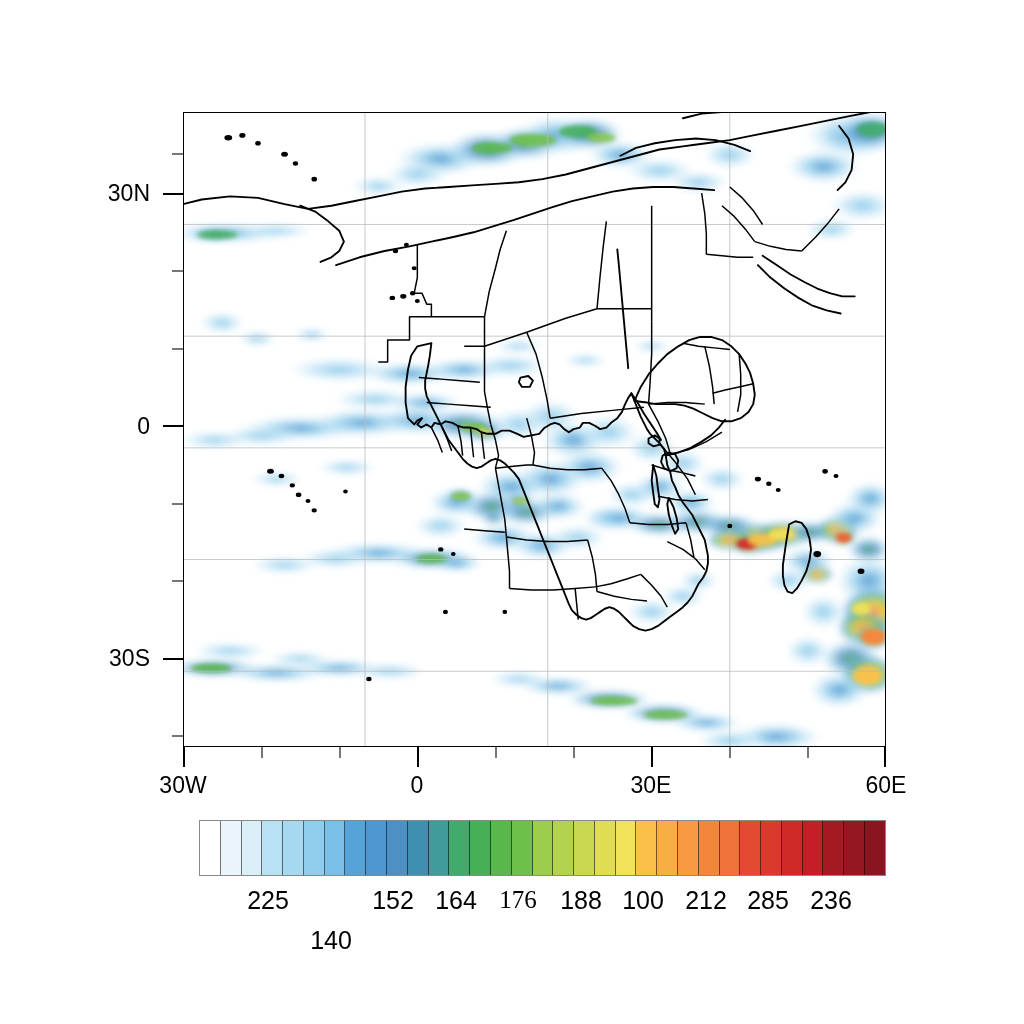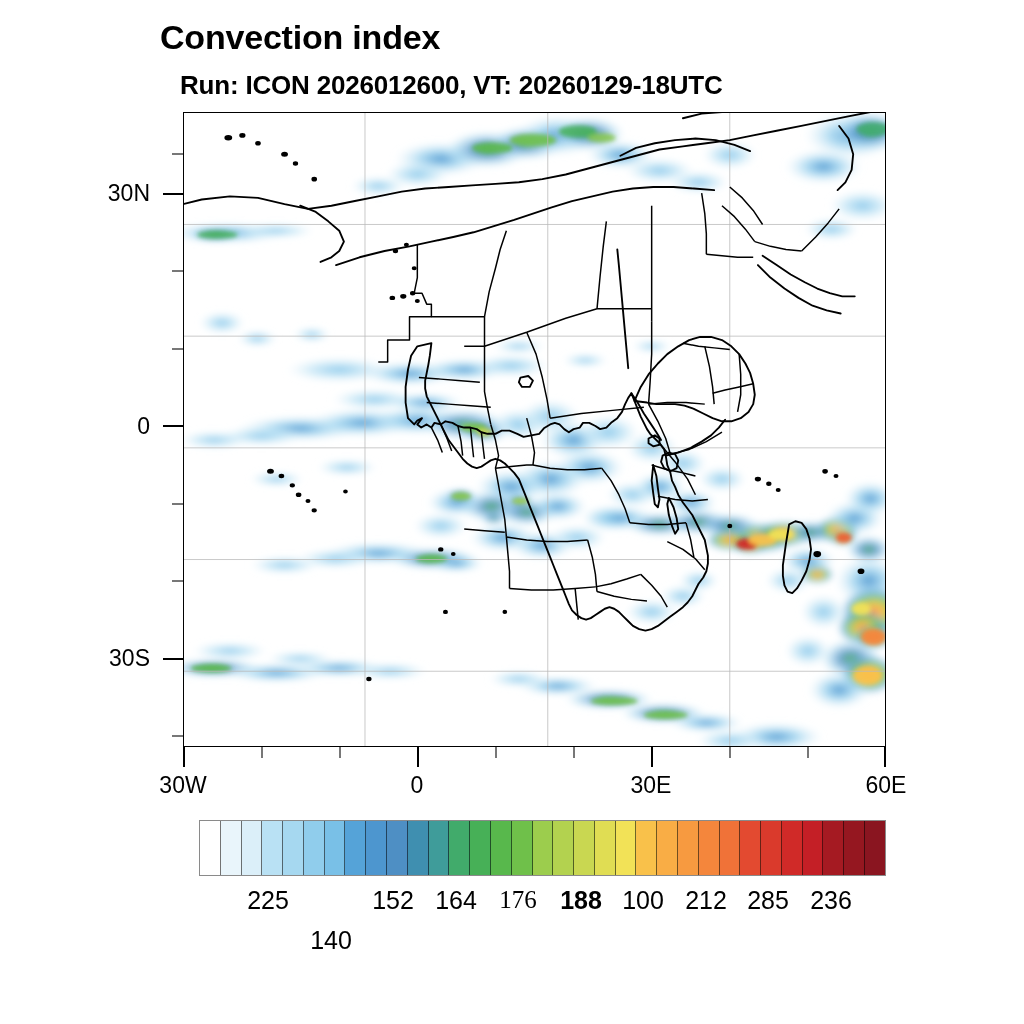--- a/index.html
+++ b/index.html
@@ -33,22 +33,20 @@
         display:flex;box-sizing:border-box;border:1px solid #8a8a8a;}
   #cbar .sw{flex:1 1 0;height:100%;border-right:1px solid rgba(0,0,0,.55);}
   #cbar .sw:last-child{border-right:none;}
   .cblab{position:absolute;font-size:25px;text-align:center;white-space:nowrap;top:886px;}
 </style>
 </head>
 <body>
 
 <div id="page">
 
-  <div class="title">Convection index</div>
-  <div class="subtitle">Run: ICON 2026012600,  VT: 20260129-18UTC</div>
 
   <div id="plot">
     <svg viewBox="0 0 900 813" preserveAspectRatio="none">
       <defs>
 
         <radialGradient id="gLite">
             <stop offset="0%" stop-color="#79c0e7" stop-opacity=".85"></stop>
             <stop offset="55%" stop-color="#b9e1f4" stop-opacity=".6"></stop>
             <stop offset="100%" stop-color="#e9f5fb" stop-opacity="0"></stop>
           </radialGradient>
@@ -524,19 +522,19 @@
       <div class="sw" style="background: rgb(165, 26, 34);"></div>
       <div class="sw" style="background: rgb(149, 23, 32);"></div>
       <div class="sw" style="background: rgb(138, 21, 32);"></div>
     </div>
 
   <div class="cblab" style="left:208px;width:120px;">225</div>
   <div class="cblab" style="left:271px;width:120px;margin-top:40px;">140</div>
   <div class="cblab" style="left:333px;width:120px;">152</div>
   <div class="cblab" style="left:396px;width:120px;">164</div>
   <div class="cblab" style="left:458px;width:120px;font-family:Liberation Serif, serif;">176</div>
-  <div class="cblab" style="left:521px;width:120px;font-weight:bold;">188</div>
+  <div class="cblab" style="left:521px;width:120px;">188</div>
   <div class="cblab" style="left:583px;width:120px;">100</div>
   <div class="cblab" style="left:646px;width:120px;">212</div>
   <div class="cblab" style="left:708px;width:120px;">285</div>
   <div class="cblab" style="left:771px;width:120px;">236</div>
 
 </div>
 
 </body></html>

